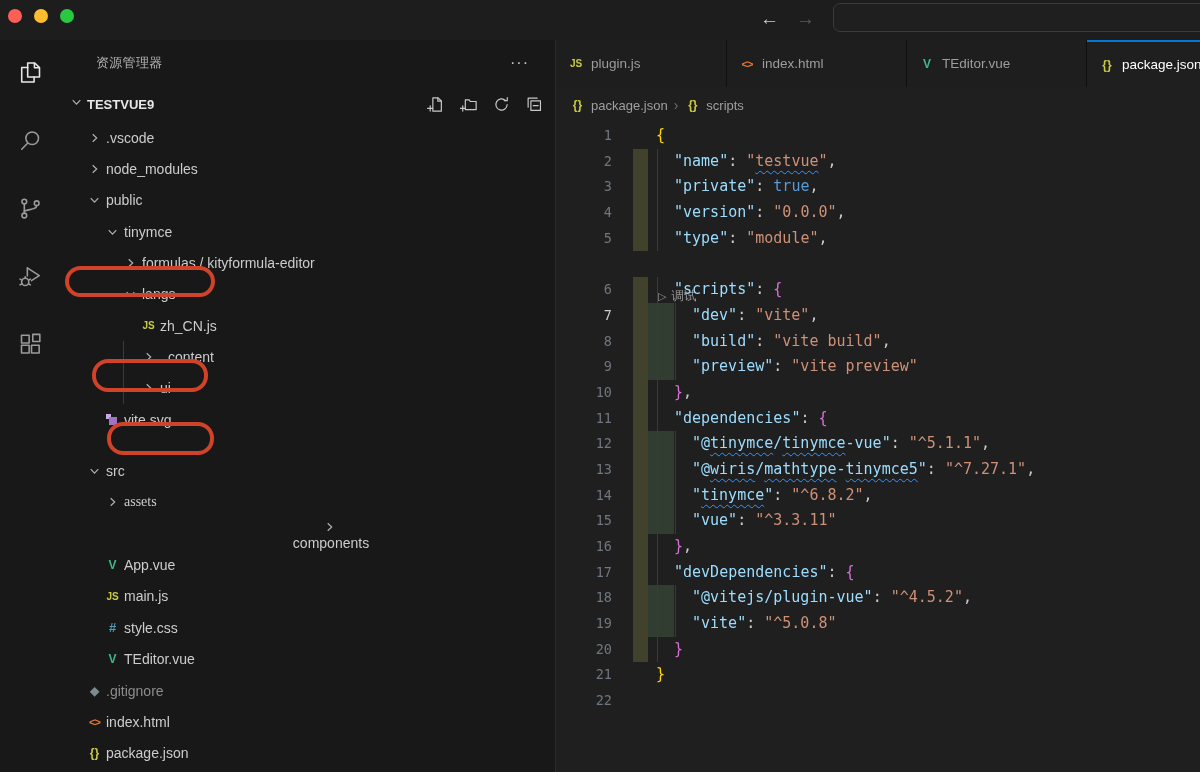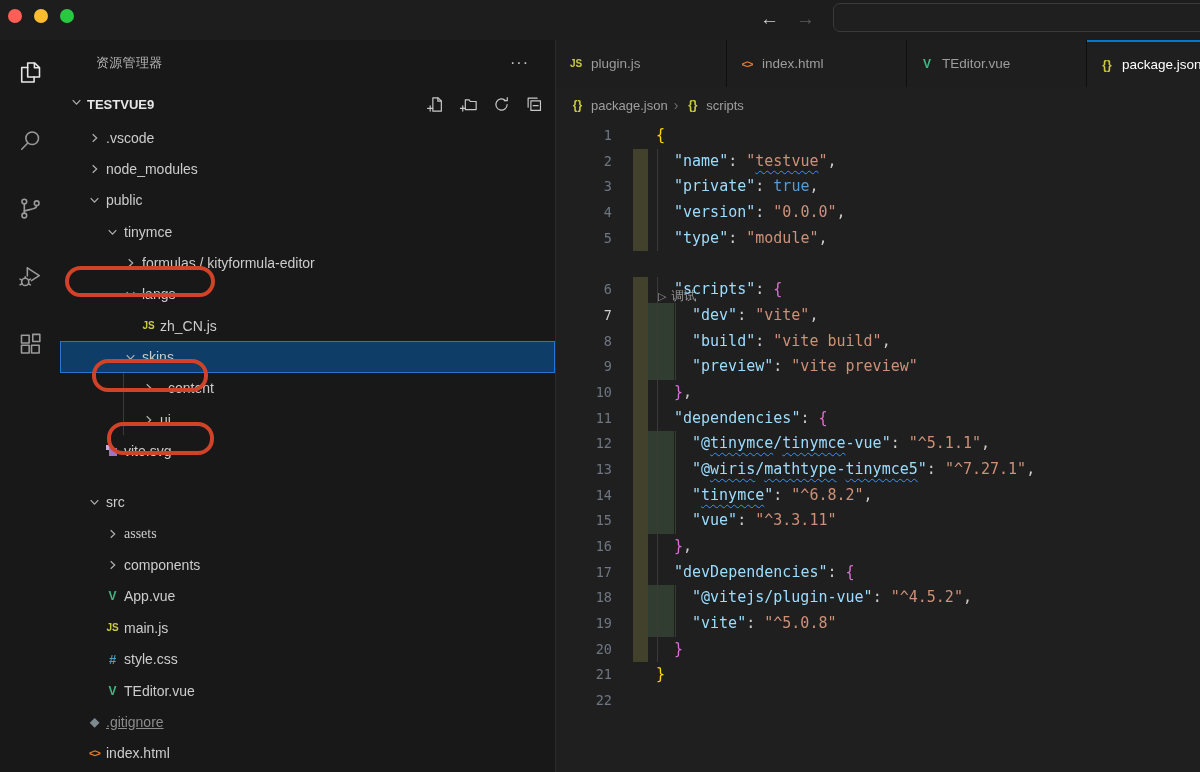--- a/index.html
+++ b/index.html
@@ -32,21 +32,21 @@
   .project-row .chev { margin-left:8px; }
   .project-row .pname { font-size:13px; font-weight:bold; color:#e7e7e7; margin-left:2px; }
   .proj-actions { margin-left:auto; margin-right:12px; display:flex; gap:15px; }
   .proj-actions .pa { width:18px; height:18px; display:flex; align-items:center; justify-content:center; cursor:pointer; }
 
   .tree { position:absolute; left:0; top:82px; right:0; bottom:0; }
   .trow { position:relative; height:31.35px; display:flex; align-items:center; font-size:14px; color:#cccccc; cursor:pointer; }
   .trow.sel { background:#0e3d68; box-shadow:inset 0 0 0 1px #2576cc; }
   .trow .chev { width:17px; height:16px; flex:0 0 17px; display:flex; align-items:center; }
   .trow .lbl { margin-left:3px; white-space:nowrap; }
-  .trow .lbl.dim { color:#8c8c8c;text-decoration:underline; }
+  .trow .lbl.dim { color:#8c8c8c; }
   .tguide { position:absolute; top:0; bottom:0; width:1px; background:#3a3a3a; }
 
   .fi { display:inline-flex; align-items:center; justify-content:center; width:17px; height:16px; flex:0 0 17px;
     font-weight:bold; font-size:10px; font-family:"Liberation Sans",sans-serif; }
   .fi-js   { color:#cbcb41; }
   .fi-vue  { color:#41b883; font-size:12px; }
   .fi-css  { color:#519aba; font-size:13px; }
   .fi-html { color:#e37933; font-size:11px; letter-spacing:-1px; }
   .fi-json { color:#cbcb41; font-size:12px; }
   .fi-git  { color:#7c8a91; font-size:12px; }
@@ -228,28 +228,20 @@
             <svg width="17" height="16" viewBox="0 0 16 16" fill="none" stroke="#b0b0b0" stroke-width="1.2">
               <path d="M4.2 6.2l3.8 4 3.8-4"></path>
             </svg>
           </span>
           <span class="lbl">langs</span>
         </div>
         <div class="trow" style="padding-left: 80px;">
           <span class="fi fi-js">JS</span>
           <span class="lbl">zh_CN.js</span>
         </div>
-        <div class="trow sel" style="padding-left: 62px;">
-          <span class="chev">
-            <svg width="17" height="16" viewBox="0 0 16 16" fill="none" stroke="#b0b0b0" stroke-width="1.2">
-              <path d="M4.2 6.2l3.8 4 3.8-4"></path>
-            </svg>
-          </span>
-          <span class="lbl">skins</span>
-        </div>
         <div class="trow" style="padding-left: 80px; gap: 8px;">
           <span class="tguide" style="left: 63px;"></span>
           <span class="chev">
             <svg width="17" height="16" viewBox="0 0 16 16" fill="none" stroke="#b0b0b0" stroke-width="1.2">
               <path d="M6.2 4.2l4 3.8-4 3.8"></path>
             </svg>
           </span>
           <span class="lbl">content</span>
         </div>
         <div class="trow" style="padding-left: 80px;">
@@ -277,21 +269,21 @@
           <span class="lbl">src</span>
         </div>
         <div class="trow" style="padding-left: 44px; font-family: Liberation Serif, serif;">
           <span class="chev">
             <svg width="17" height="16" viewBox="0 0 16 16" fill="none" stroke="#b0b0b0" stroke-width="1.2">
               <path d="M6.2 4.2l4 3.8-4 3.8"></path>
             </svg>
           </span>
           <span class="lbl">assets</span>
         </div>
-        <div class="trow" style="padding-left: 44px;">
+        <div class="trow" style="padding-left: 44px; flex-direction: column;">
           <span class="chev">
             <svg width="17" height="16" viewBox="0 0 16 16" fill="none" stroke="#b0b0b0" stroke-width="1.2">
               <path d="M6.2 4.2l4 3.8-4 3.8"></path>
             </svg>
           </span>
           <span class="lbl">components</span>
         </div>
         <div class="trow" style="padding-left: 44px;">
           <span class="fi fi-vue">V</span>
           <span class="lbl">App.vue</span>

